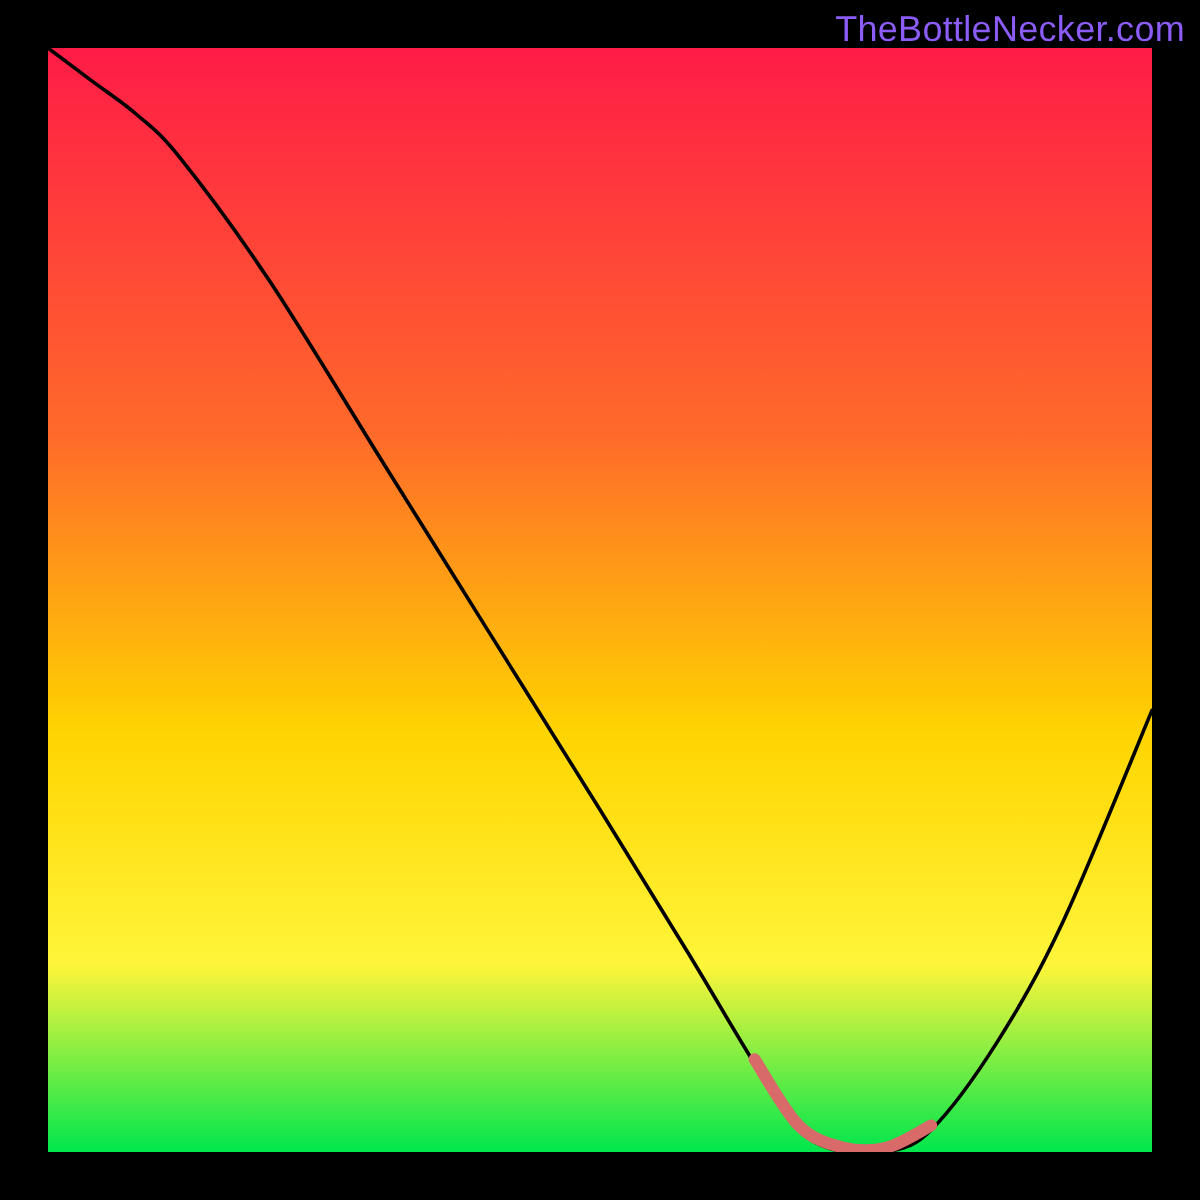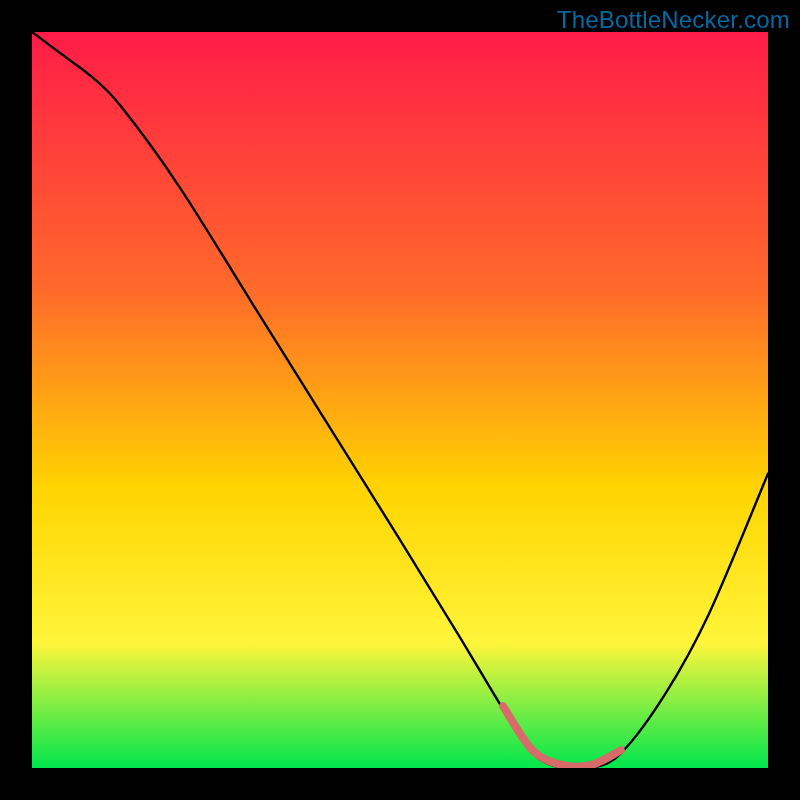--- a/index.html
+++ b/index.html
@@ -23,21 +23,21 @@
     position: absolute;
     left: 0;
     top: 0;
     width: 736px;
     height: 736px;
   }
   .watermark {
     position: absolute;
     top: 6px;
     right: 10px;
-    color: #0369a1;
+    color: #8b5cf6;
     font-size: 24px;
     font-weight: 500;
     letter-spacing: 0.2px;
   }
   svg {
     display: block;
   }
 </style>
 </head>
 <body>

